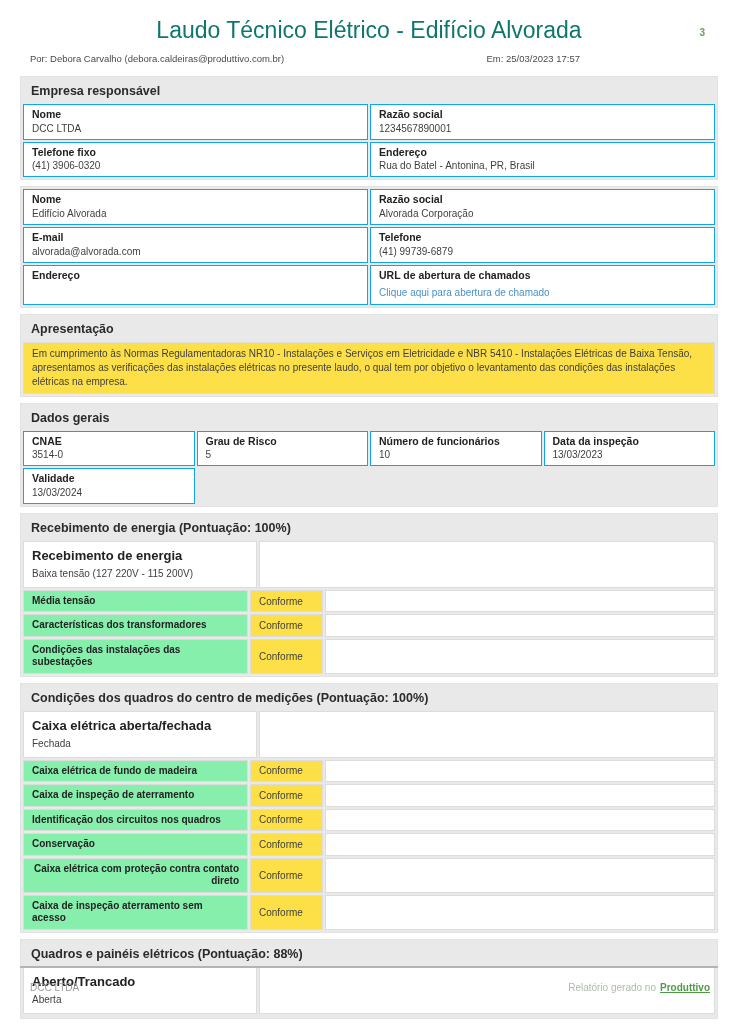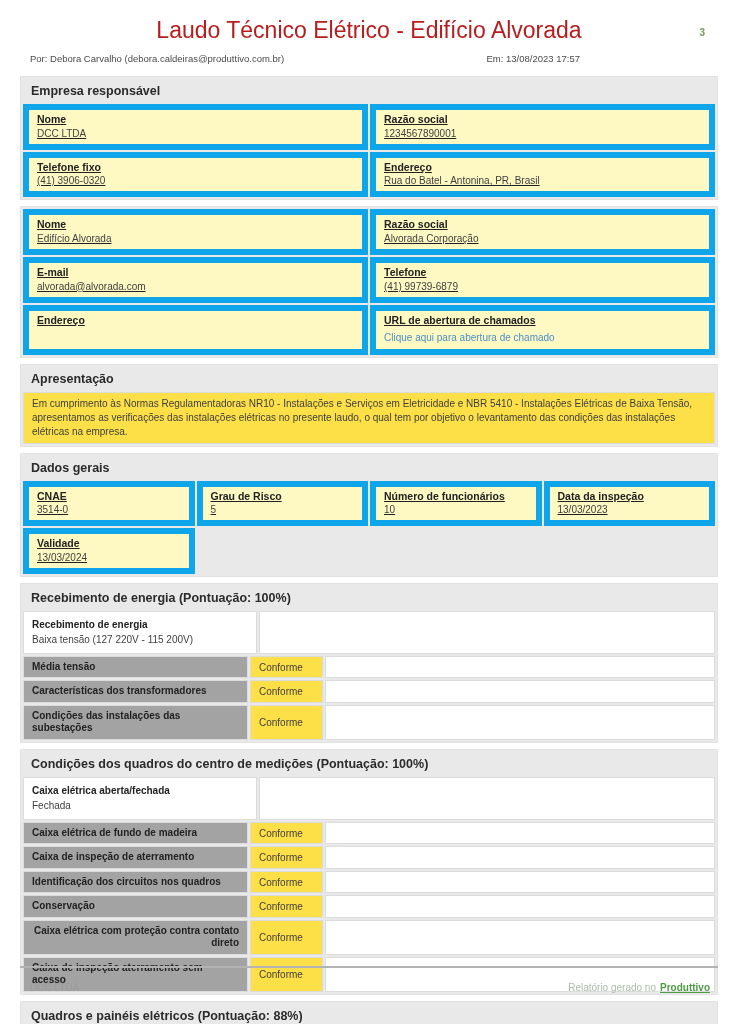--- a/index.html
+++ b/index.html
@@ -7,52 +7,52 @@
   body {
     width:738px; height:1024px; position:relative; overflow:hidden;
     font-family:"Liberation Sans", sans-serif; color:#222;
   }
   .page-number {
     position:absolute; top:27px; right:33px;
     font-size:10px; font-weight:700; color:#6b9e53;
   }
   .doc-title {
     margin:16px auto 0; max-width:450px; text-align:center;
-    font-size:23px; font-weight:400; line-height:1.22; color:#b91c1c;
+    font-size:23px; font-weight:400; line-height:1.22; color:#0f766e;
   }
   .byline { display:flex; margin:9px 30px 12px; font-size:9.5px; color:#4a4a4a; }
   .byline .author { flex:1; }
   .byline .datetime { margin-right:128px; white-space:nowrap; }
 
   .section { margin:6px 20px 0; background:#e9e9e9; border:1px solid #e2e2e2; padding:2px; }
   .section-title { font-size:12.5px; font-weight:700; color:#2b2b2b; padding:5px 8px 6px; }
 
   .grid { display:grid; gap:2px; }
   .grid-2 { grid-template-columns:1fr 1fr; }
   .grid-3 { grid-template-columns:1fr 1fr 1fr 1fr; }
-  .cell { background:#fef9c3; border:6px solid #0ea5e9; padding:3px 8px 4px;text-decoration:underline; }
+  .cell { background:#ffffff; border:1px solid #0ea5e9; padding:3px 8px 4px; }
   .cell .label { font-size:10.5px; font-weight:700; color:#222; line-height:1.3; }
   .cell .value { font-size:10px; font-weight:400; color:#3f3f3f; line-height:1.3; }
   .cell-empty { background:transparent; border:none; }
   a.field-link { font-size:10px; color:#4a90c8; text-decoration:none; cursor:pointer; line-height:1.3; display:inline-block; }
 
   .paragraph-cell {
     background:#fde047; border:1px solid #dcdcdc; padding:4px 8px;
     font-size:10px; color:#3f3f3f; line-height:1.38;
   }
 
   .q-row { grid-template-columns:234px 1fr; }
   .q-cell { background:#fff; border:1px solid #dcdcdc; padding:6px 8px 7px; }
-  .q-cell .label { font-size:10px; font-weight:700; color:#222; line-height:1.3; }
+  .q-cell .label { font-size:13px; font-weight:700; color:#222; line-height:1.3; }
   .q-cell .value { font-size:10px; color:#3f3f3f; line-height:1.3; margin-top:2px; }
   .q-rest, .check-rest { background:#fff; border:1px solid #dcdcdc; }
 
   .check-row { grid-template-columns:225px 73px 1fr; }
   .check-label {
-    background:#a3a3a3; border:1px solid #dcdcdc; padding:4px 8px;
+    background:#86efac; border:1px solid #dcdcdc; padding:4px 8px;
     font-size:10px; font-weight:700; color:#222; display:flex; align-items:center; line-height:1.25;
   }
   .check-status {
     background:#fde047; border:1px solid #dcdcdc; padding:4px 8px;
     font-size:10px; color:#3f3f3f; display:flex; align-items:center;
   }
 
   .footer-area { position:absolute; left:0; right:0; top:966px; }
   .footer-rule { margin:0 20px; border-top:2px solid #b3b3b3; }
   .footer { display:flex; justify-content:space-between; align-items:baseline; margin:14px 28px 0 30px; font-size:10px; }
@@ -62,21 +62,21 @@
 </style>
 </head>
 <body>
 
 <div class="page-number">3</div>
 
 <h1 class="doc-title">Laudo Técnico Elétrico - Edifício Alvorada</h1>
 
 <div class="byline">
   <span class="author">Por: Debora Carvalho (debora.caldeiras@produttivo.com.br)</span>
-  <span class="datetime">Em: 13/08/2023 17:57</span>
+  <span class="datetime">Em: 25/03/2023 17:57</span>
 </div>
 
 <section class="section">
   <div class="section-title">Empresa responsável</div>
   <div class="grid grid-2">
     <div class="cell">
       <div class="label">Nome</div>
       <div class="value">DCC LTDA</div>
     </div>
     <div class="cell">

